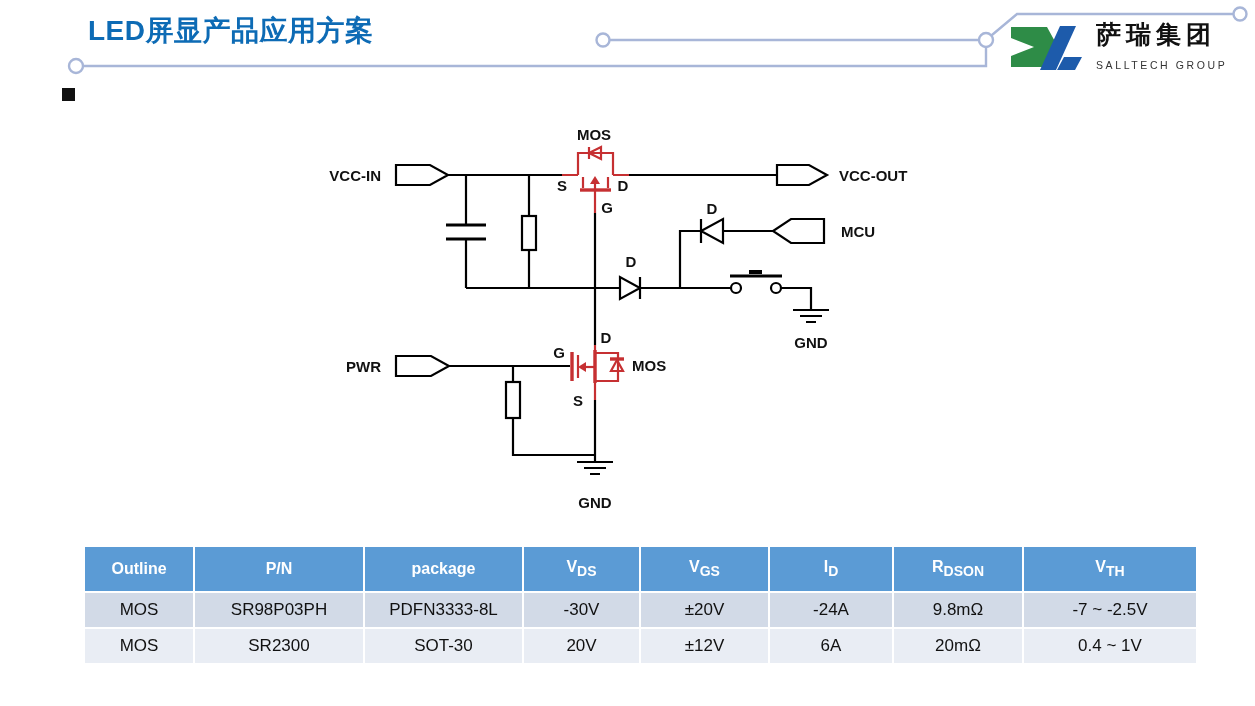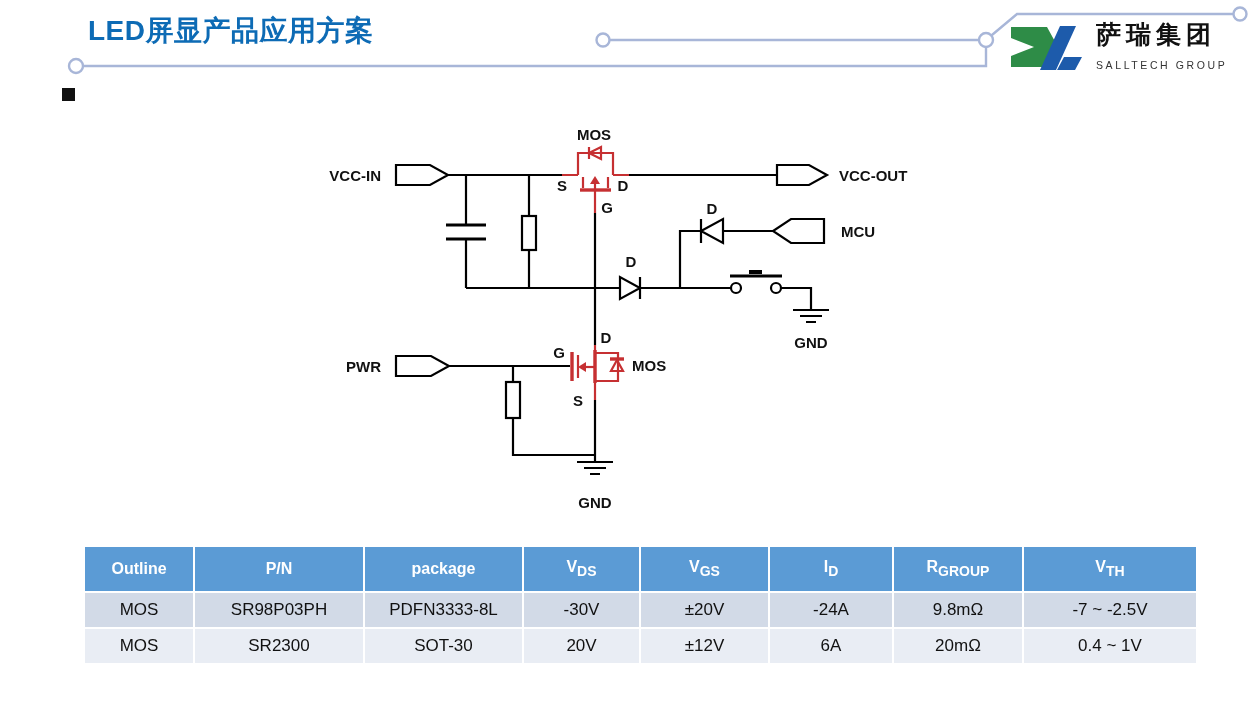--- a/index.html
+++ b/index.html
@@ -172,21 +172,21 @@
       <col style="width: 172px;">
     </colgroup>
   <thead id="spec-thead">
       <tr>
         <th>Outline</th>
         <th>P/N</th>
         <th>package</th>
         <th>V<sub>DS</sub></th>
         <th>V<sub>GS</sub></th>
         <th>I<sub>D</sub></th>
-        <th>R<sub>GROUP</sub></th>
+        <th>R<sub>DSON</sub></th>
         <th>V<sub>TH</sub></th>
       </tr>
     </thead>
   <tbody id="spec-tbody">
       <tr class="odd">
         <td>MOS</td>
         <td>SR98P03PH</td>
         <td>PDFN3333-8L</td>
         <td>-30V</td>
         <td>±20V</td>

